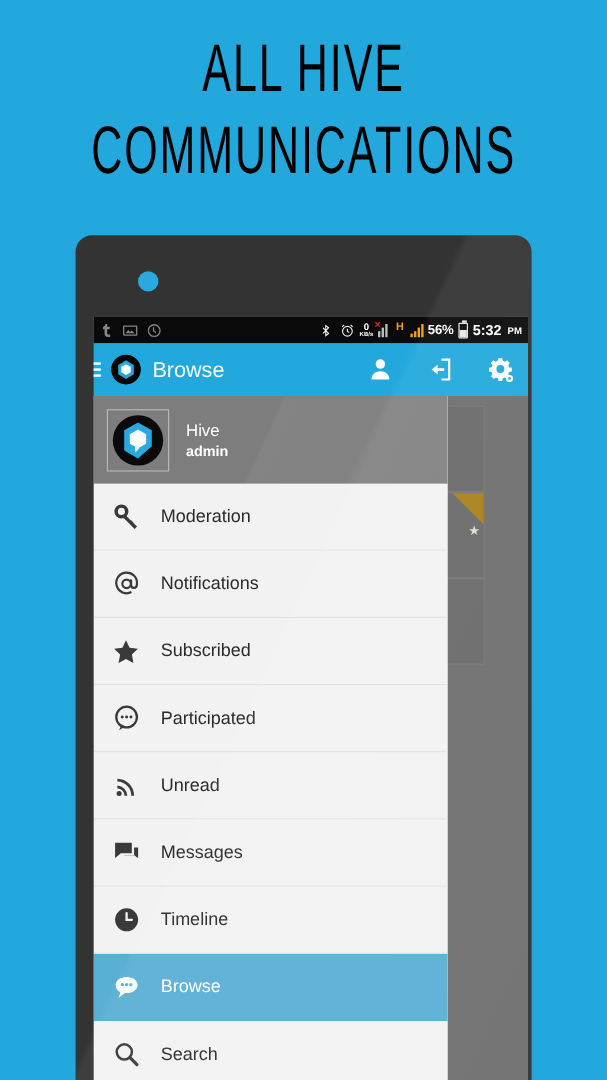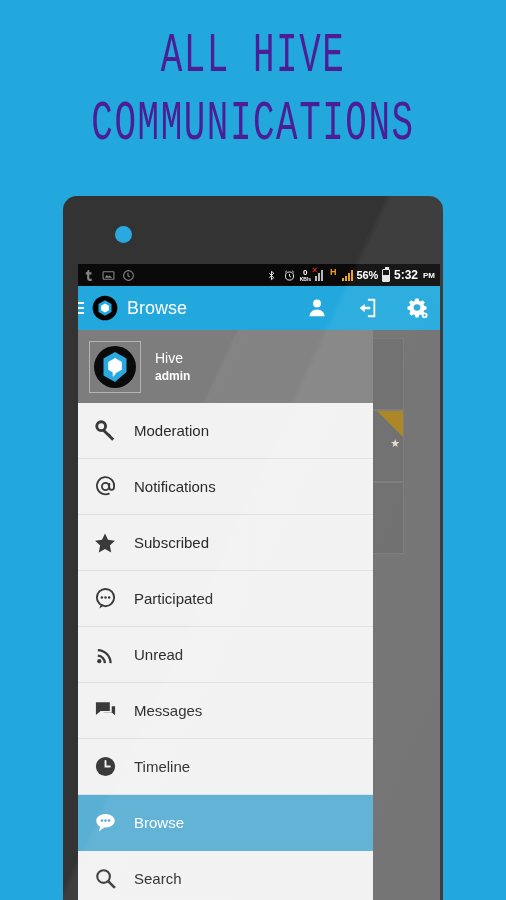--- a/index.html
+++ b/index.html
@@ -8,22 +8,22 @@
     overflow: hidden;
     font-family: "Liberation Sans", sans-serif;
   }
   body { background: #22a8dd; position: relative; }
 
   
   .headline {
     position: absolute;
     top: 26px; left: 0; width: 506px;
     text-align: center;
-    color: #4c1d95;
-    font-family: Liberation Mono, monospace;
+    color: #000000;
+    font-family: Liberation Sans, sans-serif;
     font-weight: 400;
     letter-spacing: 2px;
     line-height: 1.12;
   }
   .headline-line {
     display: block;
     font-size: 46px;
     transform: scaleX(0.78) scaleY(1.22);
     transform-origin: center top;
     white-space: nowrap;

